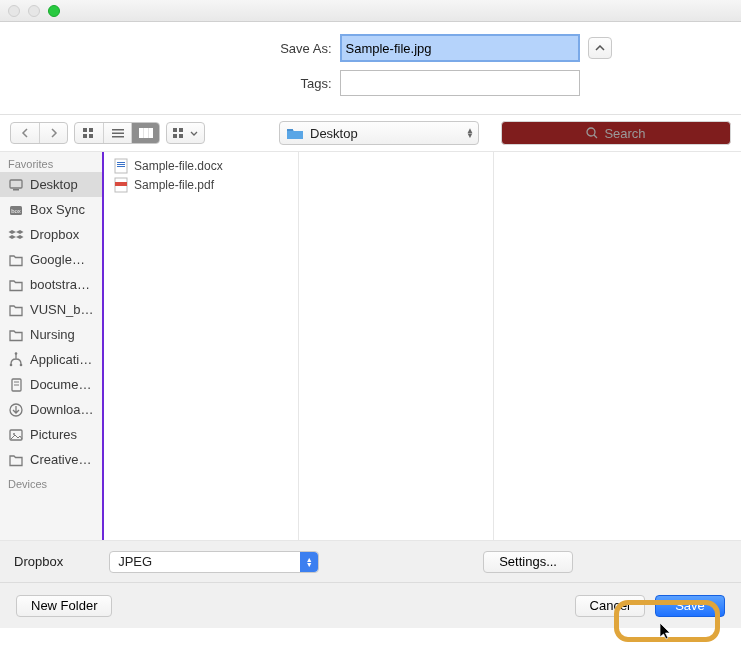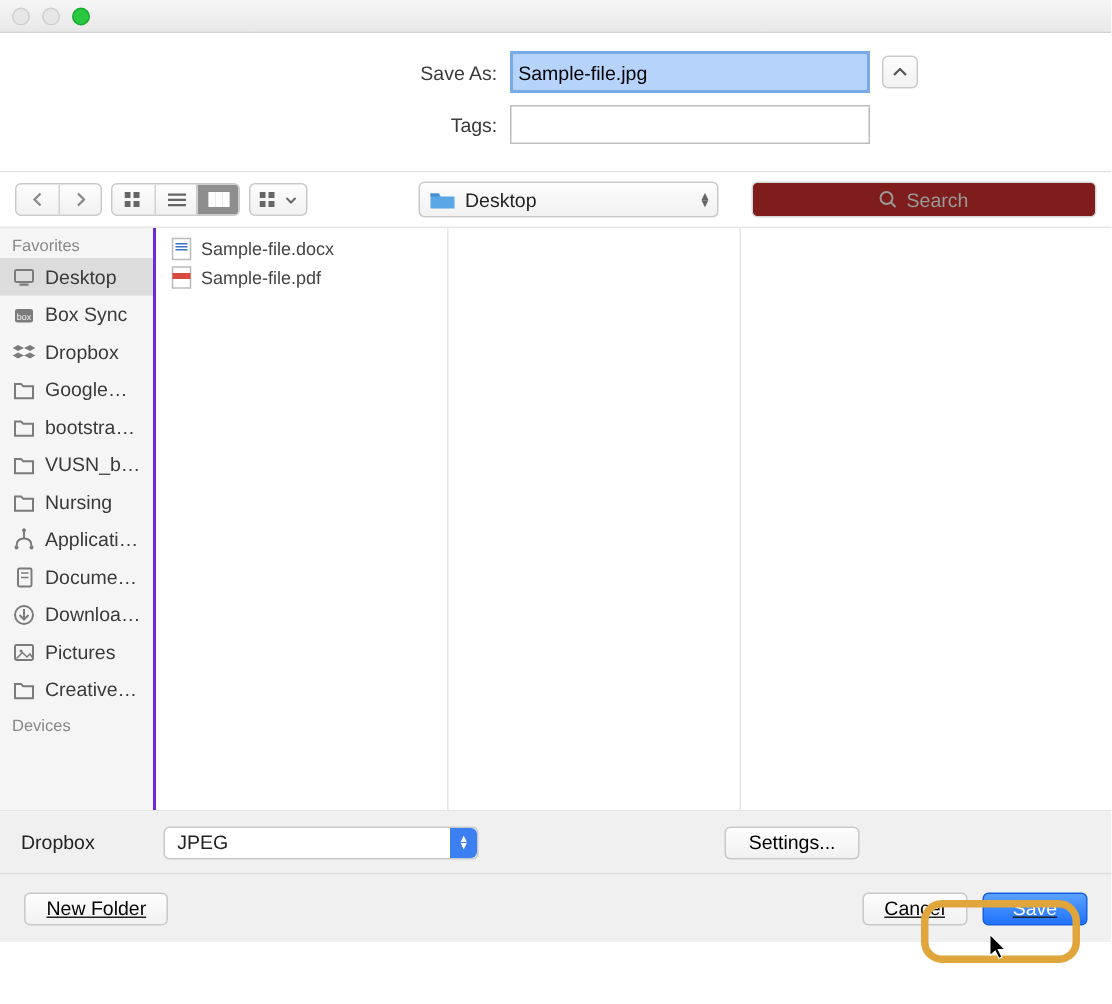--- a/index.html
+++ b/index.html
@@ -37,21 +37,21 @@
 .sbicon{width:16px;height:16px;flex-shrink:0;display:flex;align-items:center;justify-content:center;}
 .filecols{flex:1;display:flex;}
 .fcol{width:195px;border-right:1px solid #e6e6e6;padding-top:4px;}
 .filerow{display:flex;align-items:center;gap:6px;height:19px;padding:0 10px;font-size:12px;color:#444;}
 .fileicon{width:14px;height:16px;flex-shrink:0;}
 .formatbar{background:#f0f0f0;height:42px;display:flex;align-items:center;padding:0 14px;gap:10px;border-bottom:1px solid #dcdcdc;}
 .formatbar .sel{flex:0 0 210px;}
 .dropdown{display:flex;align-items:center;background:#fff;border:1px solid #c9c9c9;border-radius:4px;height:22px;position:relative;padding:0 24px 0 8px;margin-left:36px;}
 .dropdown .cap{position:absolute;right:0;top:0;bottom:0;width:18px;background:#3b7ff0;border-radius:0 4px 4px 0;display:flex;flex-direction:column;align-items:center;justify-content:center;color:#fff;font-size:7px;line-height:5px;}
 .btn{height:22px;border:1px solid #c9c9c9;border-radius:4px;background:linear-gradient(#fdfdfd,#f1f1f1);padding:0 14px;font-size:13px;cursor:pointer;}
-.btnbar{height:45px;display:flex;align-items:center;padding:0 16px;background:#f0f0f0;text-decoration:underline;}
+.btnbar{height:45px;display:flex;align-items:center;padding:0 16px;background:#f0f0f0;}
 .btn.primary{background:linear-gradient(#5aa1ff,#1f72ff);border:1px solid #1560e0;color:#fff;}
 .highlight{position:absolute;border:5px solid #e0a53b;border-radius:14px;pointer-events:none;}
 .cursor{position:absolute;pointer-events:none;}
 </style>
 </head>
 <body>
 
 <div class="titlebar">
   <div class="traffic">
     <div class="tl close"></div>

